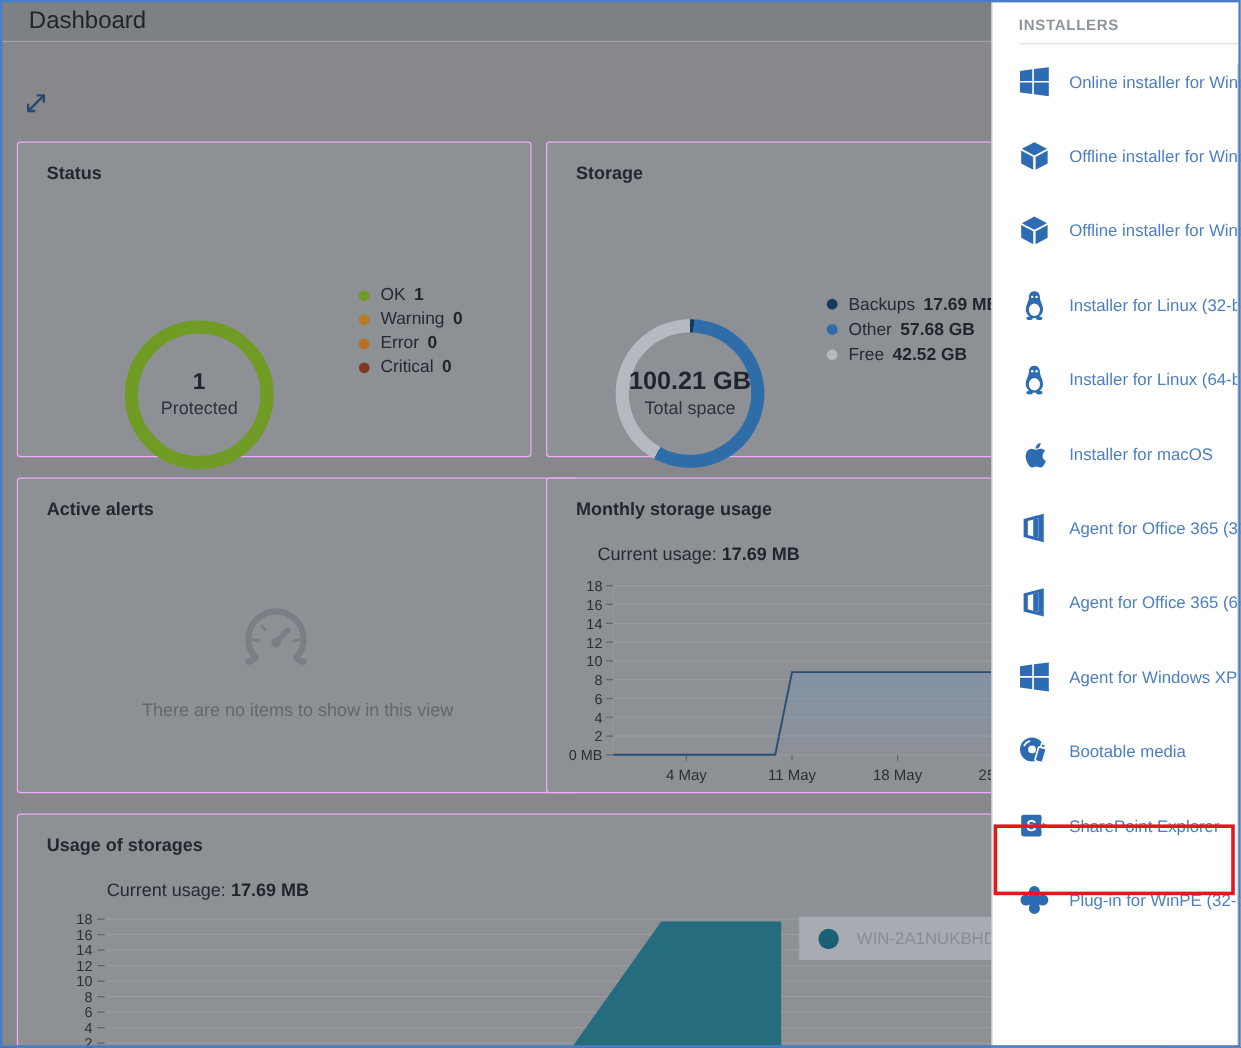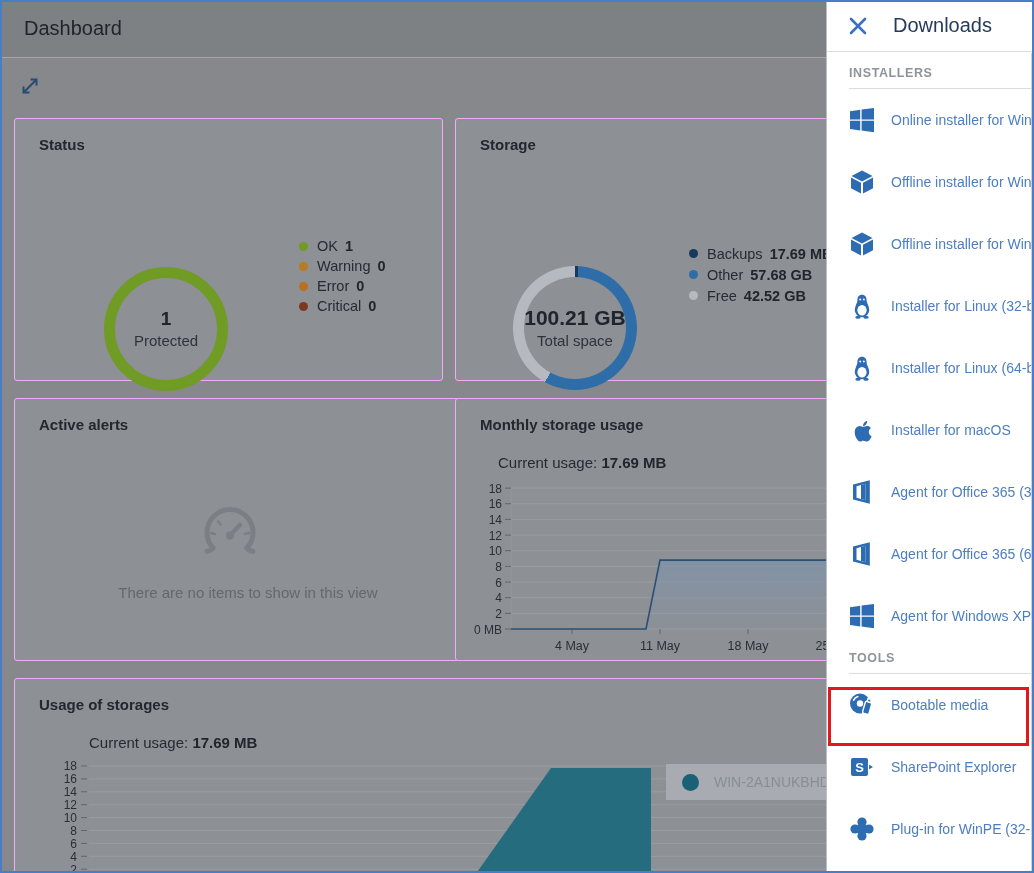--- a/index.html
+++ b/index.html
@@ -4,21 +4,21 @@
 <style>
   html,body{margin:0;padding:0;background:#555;}
   *{box-sizing:border-box;}
   #screen{
     position:relative;width:1034px;height:873px;overflow:hidden;
     font-family:"Liberation Sans",sans-serif;background:#86888b;
   }
   
   #main{position:absolute;left:0;top:0;width:826px;height:873px;background:#86888b;}
   .app-header{
-    position:absolute;left:0;top:0;width:100%;height:58px;background:#7e8184;
+    position:absolute;left:0;top:0;width:100%;height:35px;background:#7e8184;
     border-bottom:1px solid #a2a5a9;display:flex;align-items:center;padding-left:24px;
   }
   .app-title{font-size:20px;color:#20242c;}
   .expand-btn{position:absolute;left:20px;top:76px;width:20px;height:20px;cursor:pointer;}
   .card{
     position:absolute;background:#8d9095;border:1px solid #f0abfc;border-radius:3px;
   }
   .card-title{position:absolute;left:24px;top:17px;font-size:15px;font-weight:bold;color:#23272e;}
   
   .donut-wrap{position:absolute;width:124px;height:124px;}
@@ -293,29 +293,20 @@
         <path d="M455,127.1 L536,12.9 L636,12.9 L636,127.1 Z" fill="#256d7e"></path>
       </svg>
       <div class="legend-chip">
         <span class="chip-dot"></span>
         <span class="chip-label">WIN-2A1NUKBHD</span>
       </div>
     </div>
   </div>
 
   <aside id="panel">
-    <div class="panel-header">
-      <svg class="close-btn" viewBox="0 0 22 22">
-        <g stroke="#3a70c2" stroke-width="2.6" stroke-linecap="round">
-          <line x1="4" y1="4" x2="18" y2="18"></line>
-            <line x1="18" y1="4" x2="4" y2="18"></line>
-        </g>
-      </svg>
-      <span class="panel-title">Downloads</span>
-    </div>
 
     <div class="section-label">INSTALLERS</div>
 
     <div class="dl-item">
       <span class="dl-icon">
         <svg width="26" height="26" viewBox="0 0 26 26">
             <g class="blue">
           <path d="M1,4.2 L11.2,2.8 V12.4 H1 Z"></path>
               <path d="M12.6,2.6 L25,1 V12.4 H12.6 Z"></path>
           <path d="M1,13.8 H11.2 V23.4 L1,22 Z"></path>
@@ -425,21 +416,20 @@
           <path d="M1,4.2 L11.2,2.8 V12.4 H1 Z"></path>
               <path d="M12.6,2.6 L25,1 V12.4 H12.6 Z"></path>
           <path d="M1,13.8 H11.2 V23.4 L1,22 Z"></path>
               <path d="M12.6,13.8 H25 V25.2 L12.6,23.6 Z"></path>
         </g>
           </svg>
       </span>
       <span class="dl-label">Agent for Windows XP</span>
     </div>
 
-    <div class="section-label tools">TOOLS</div>
 
     <div class="dl-item">
       <span class="dl-icon">
         <svg width="26" height="26" viewBox="0 0 26 26">
           <circle class="blue" cx="11" cy="11.5" r="10"></circle>
           <circle cx="11" cy="11.5" r="3.2" fill="#fff"></circle>
           <path d="M4.6,8.2 A7.2,7.2 0 0 1 8.8,4.6" stroke="#fff" stroke-width="1.6" fill="none" stroke-linecap="round"></path>
           <g transform="rotate(16 18 16)">
             <rect x="14.8" y="9.6" width="6.6" height="12.4" rx="1.6" class="blue" stroke="#fff" stroke-width="1.4"></rect>
             <rect x="16.4" y="6.6" width="3.4" height="3.2" class="blue" stroke="#fff" stroke-width="1.4"></rect>

